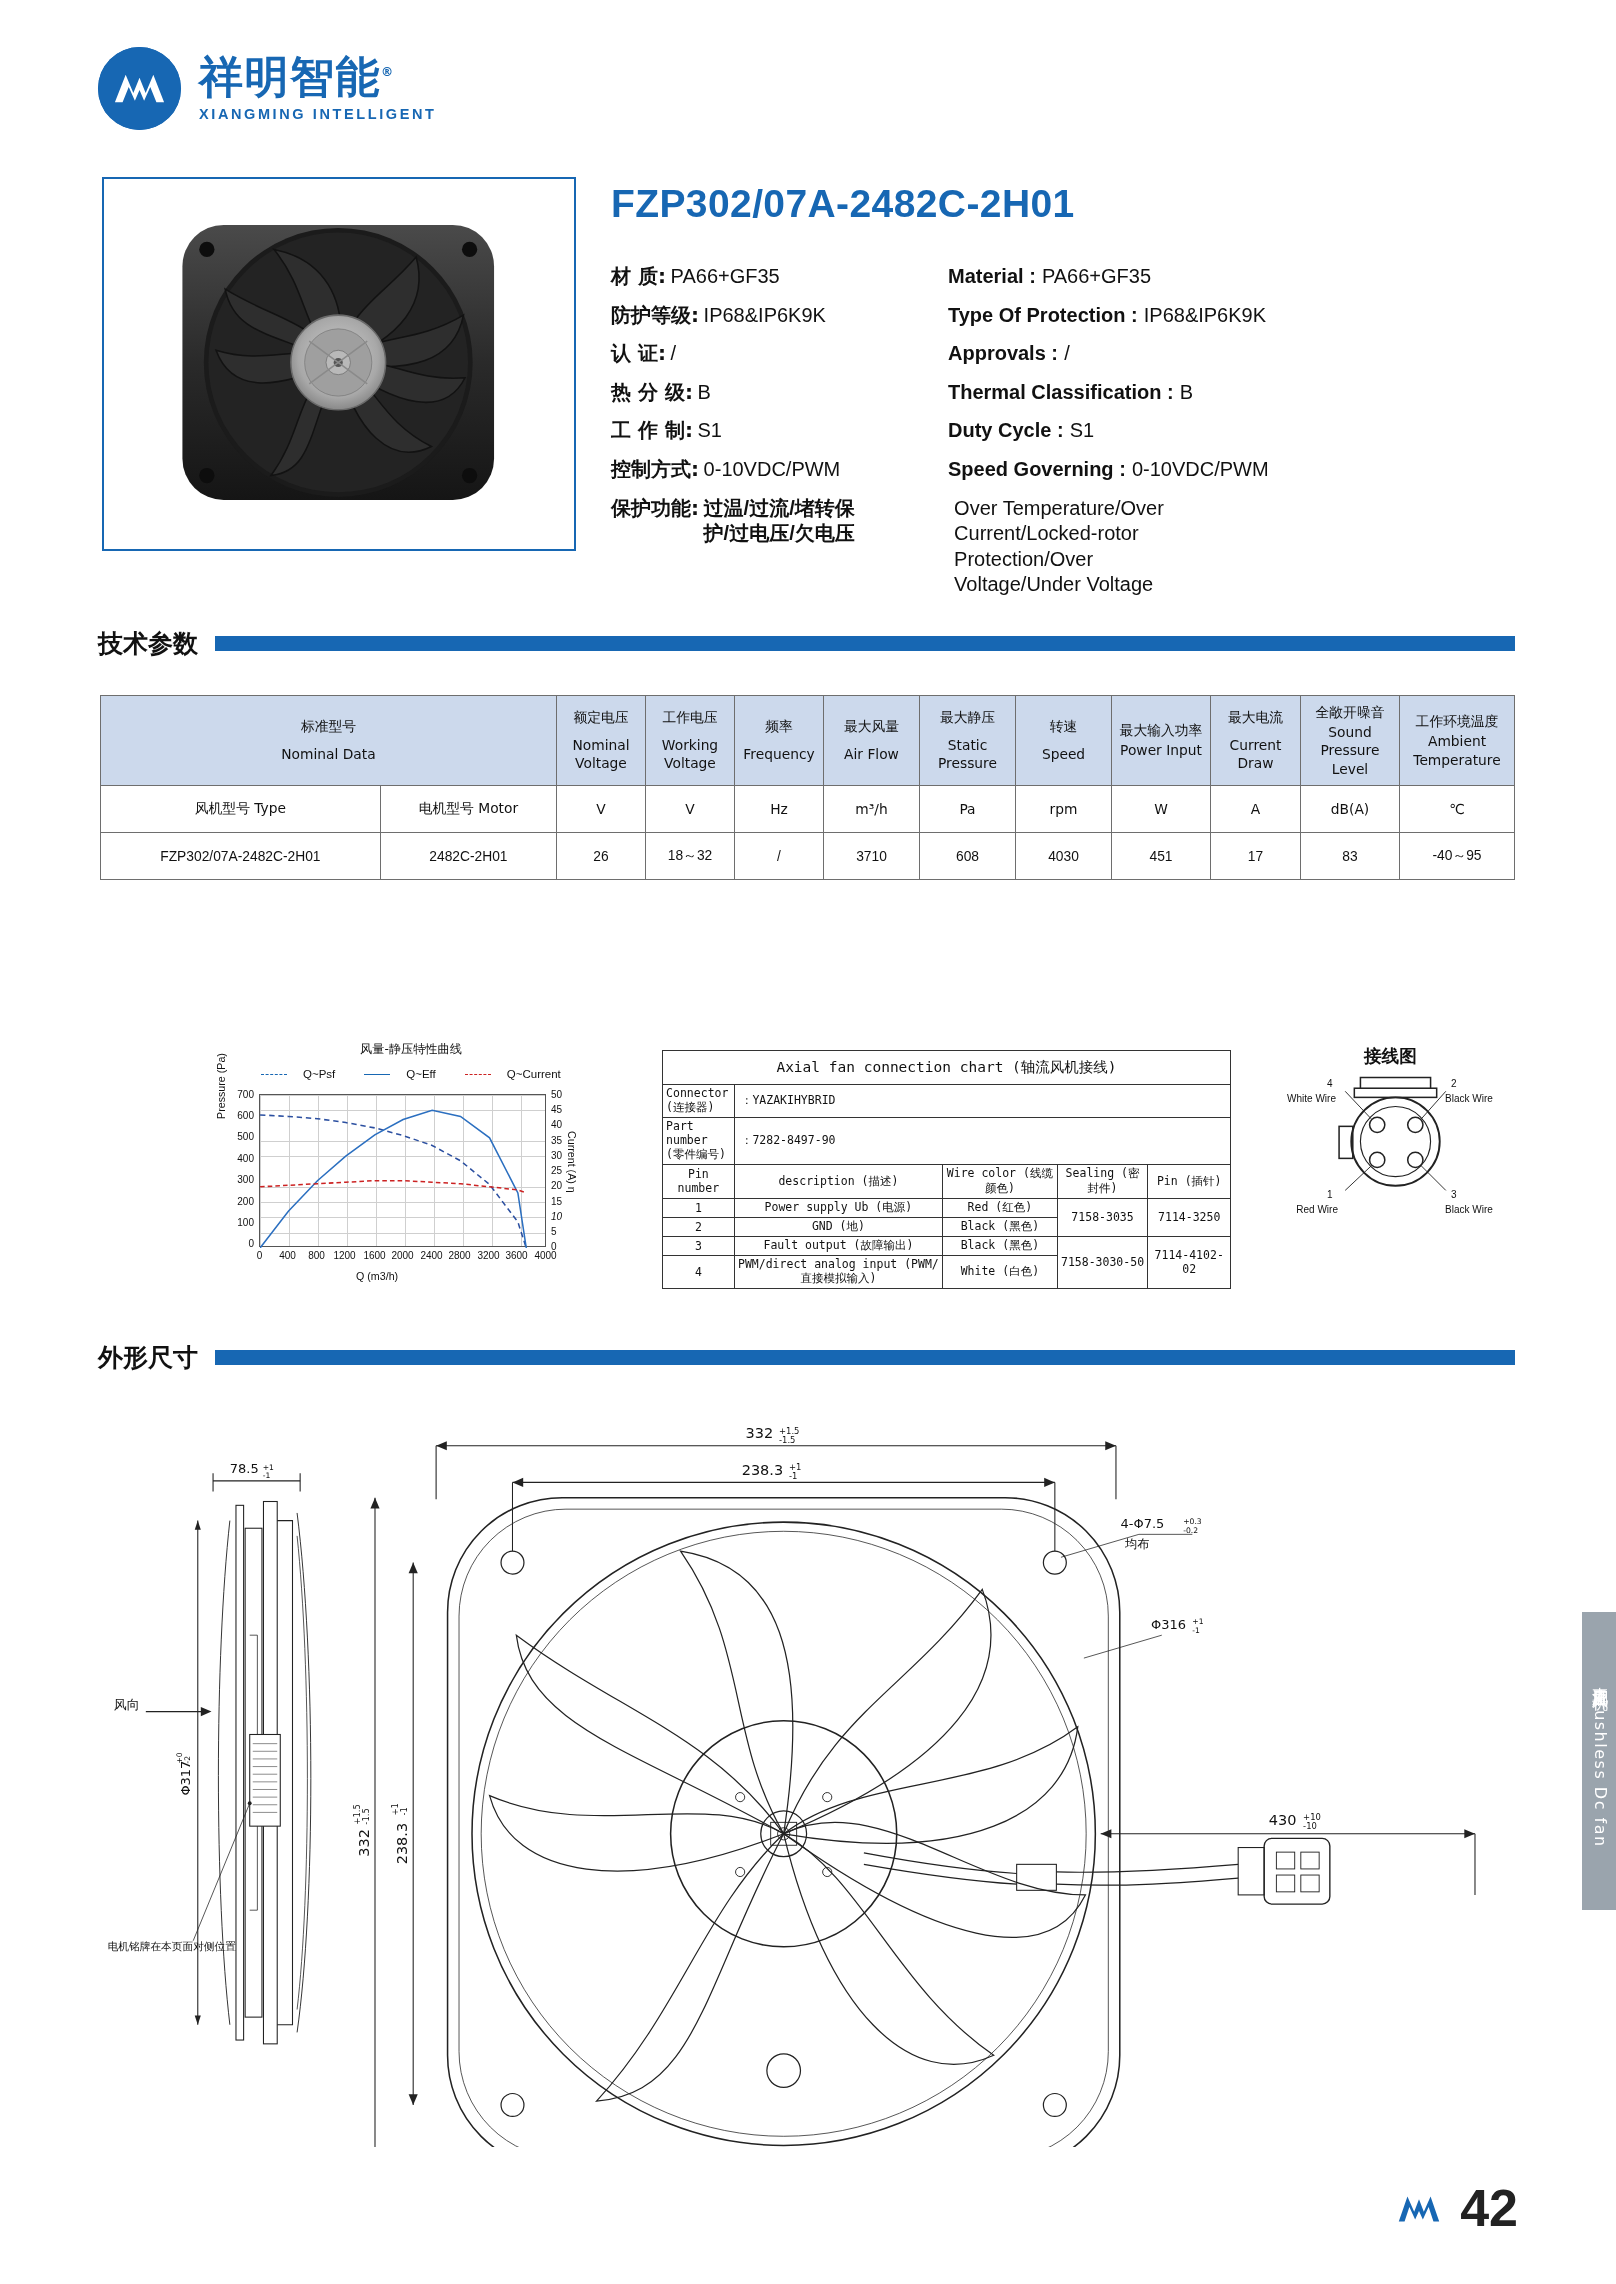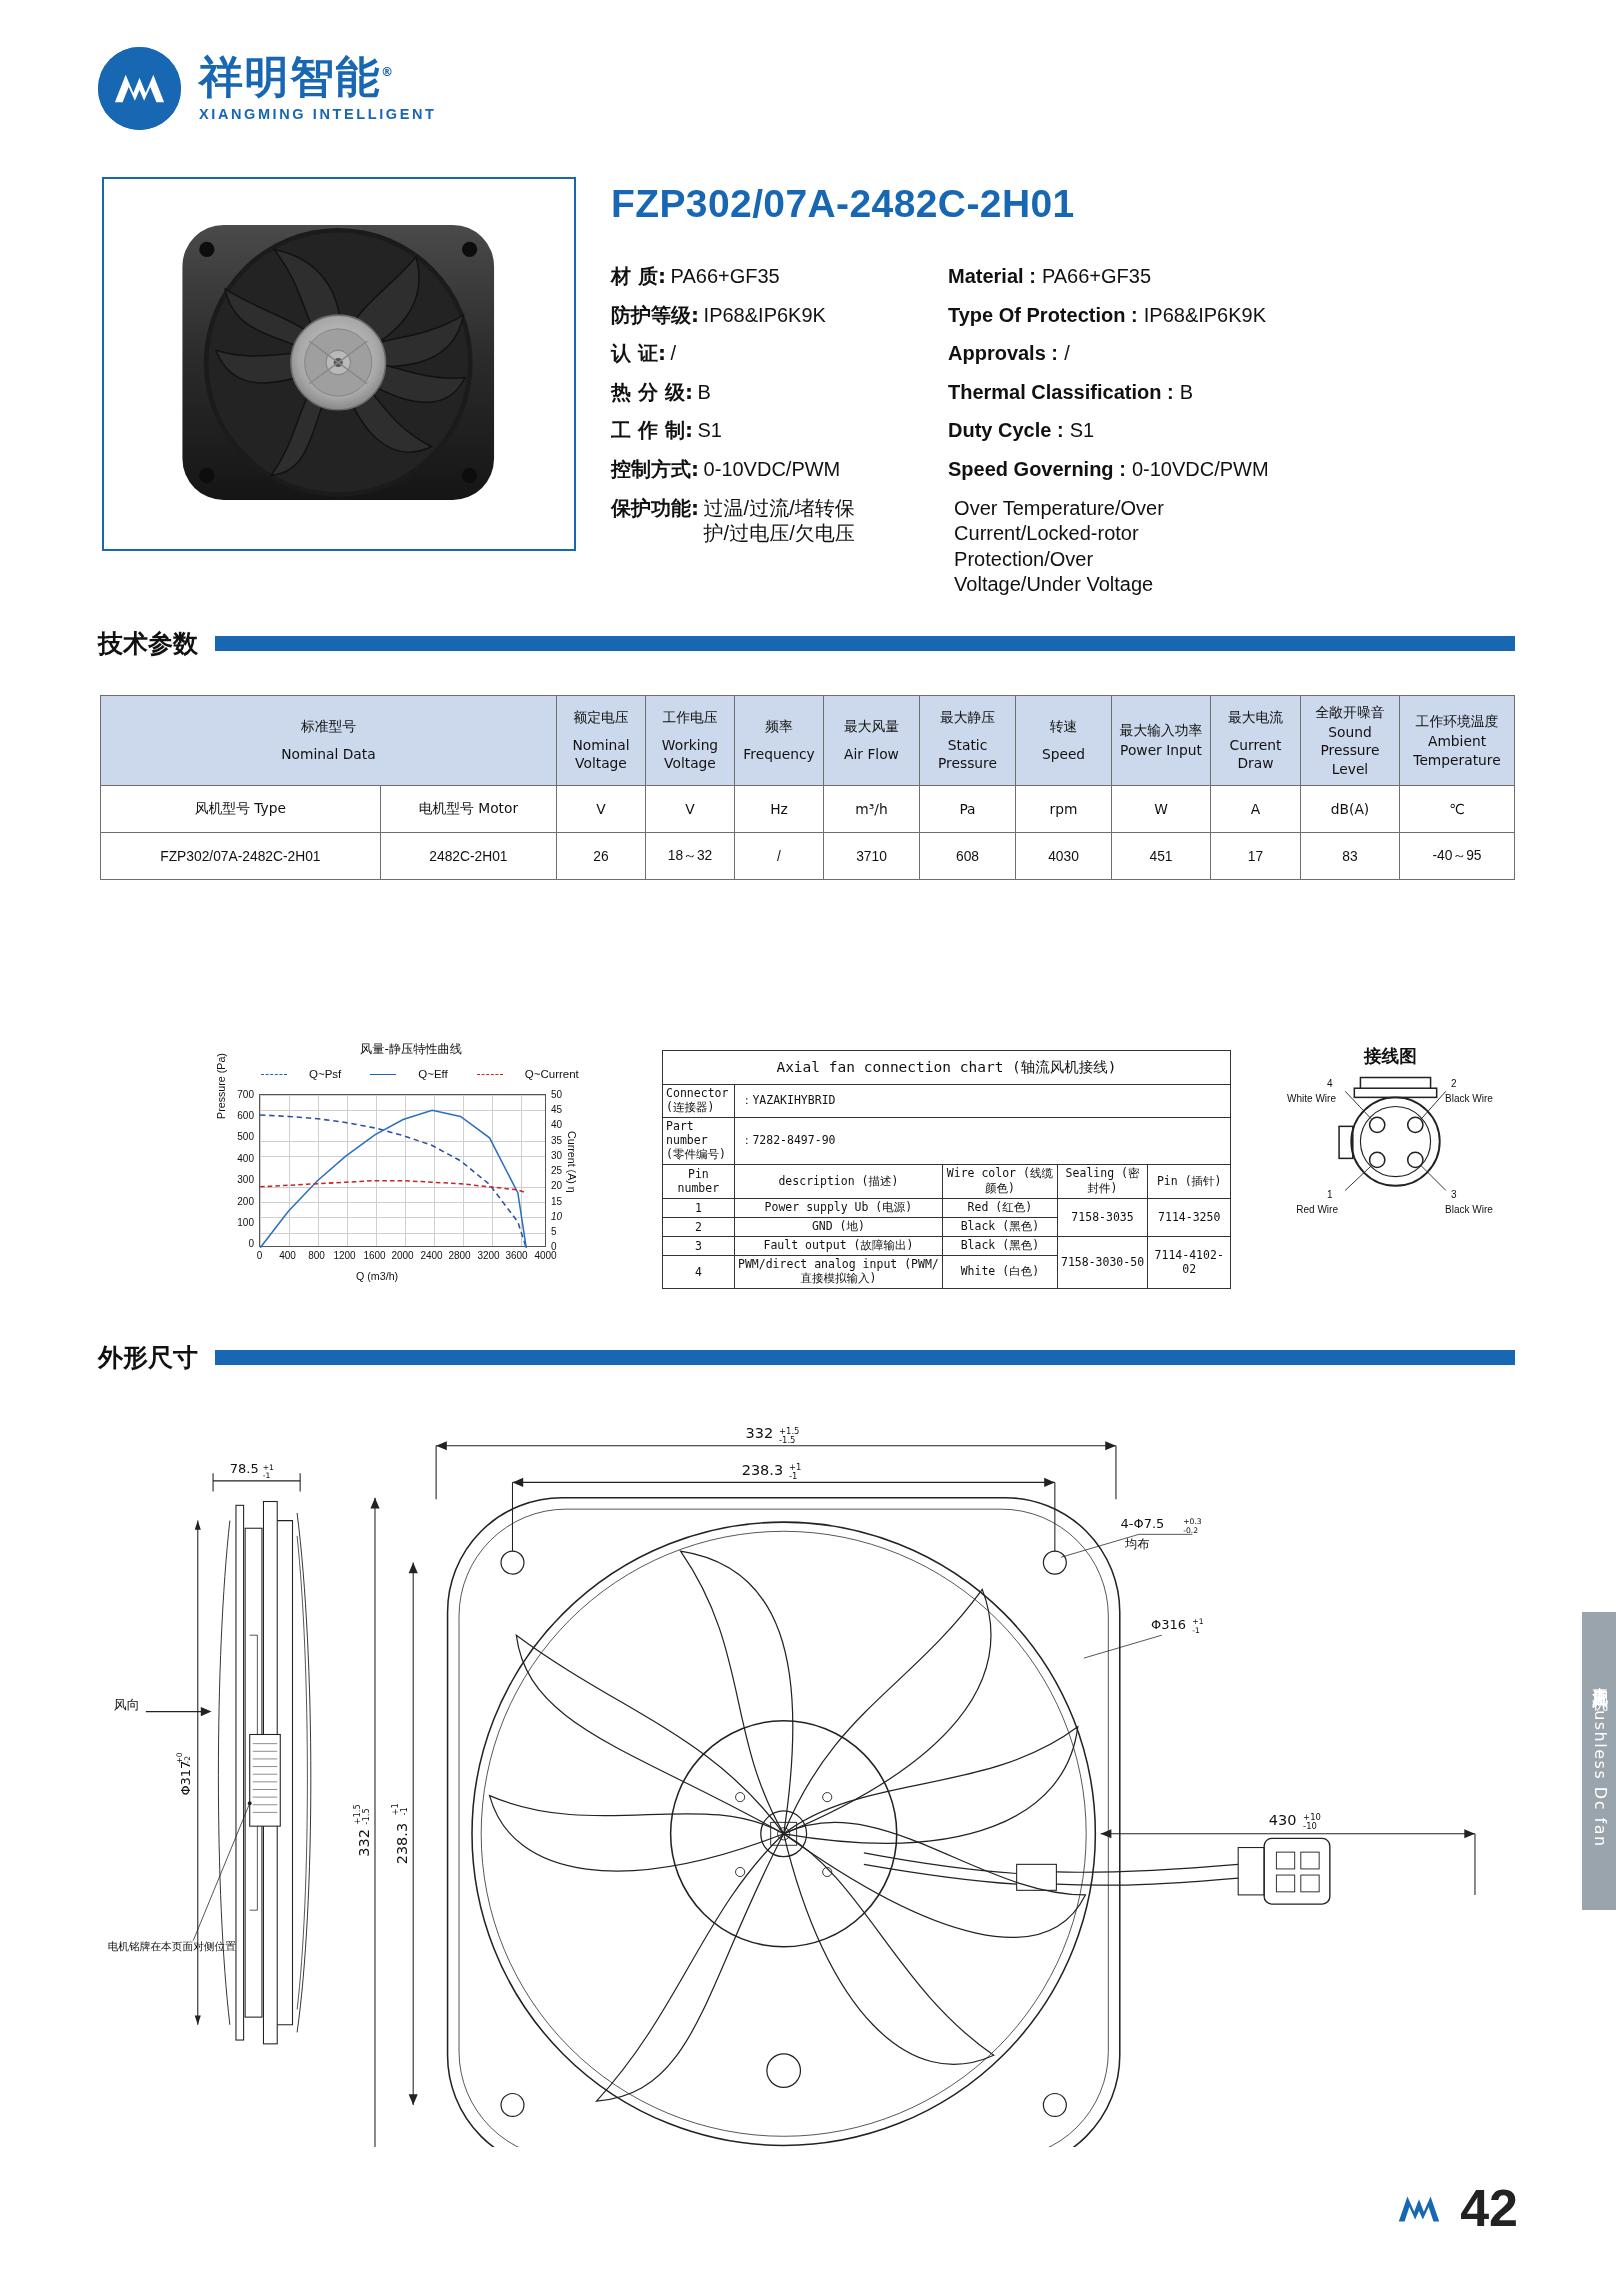--- a/index.html
+++ b/index.html
@@ -30,21 +30,21 @@
   .prod-title { position:absolute; left:611px; top:182px; font-size:39px; font-weight:bold; color:#1767b3; letter-spacing:0.4px; }
 
   
   .spec-cn { position:absolute; left:611px; top:264px; width:321px; }
   .spec-en { position:absolute; left:948px; top:264px; width:520px; }
   .spec-row { display:flex; margin-bottom:13px; font-size:20px; line-height:1.28; }
   .spec-cn .lbl { font-weight:bold; white-space:nowrap; font-family:"DejaVu Sans", sans-serif; }
   .spec-cn .val { font-weight:normal; padding-left:4.6px; }
   .spec-en .lbl { font-weight:bold; white-space:nowrap; }
   .spec-en .val { font-weight:normal; padding-left:6.1px; }
-  .spec-cn .val-multi { font-weight:normal; padding-left:4.6px; max-width:164px; }
+  .spec-cn .val-multi { font-weight:bold; padding-left:4.6px; max-width:164px; }
   .spec-en .val-multi { font-weight:normal; padding-left:6.1px; max-width:275px; }
 
   
   .sec { position:absolute; display:flex; align-items:center; width:1417px; left:98px; }
   .sec .sec-title { font-size:25px; font-weight:bold; color:#111; white-space:nowrap; font-family:"DejaVu Sans", sans-serif;}
   .sec .sec-bar { height:14.5px; background:#1767b3; flex:1; margin-left:17px; }
   #sec-tech { top:627px; }
   #sec-curve { top:986px; }
   #sec-dim { top:1341px; }
 
@@ -54,21 +54,21 @@
   .tbl thead td { background:#ccd9ec; height:90px; line-height:1.35; font-family:"DejaVu Sans", sans-serif;}
   .tbl .row2 td { height:47px; font-family:"DejaVu Sans", sans-serif;}
   .tbl .row3 td { height:47px; }
 
   
   .curve-area { position:absolute; left:100px; top:1039px; width:1417px; height:275px; }
 
   .graph { position:absolute; left:69px; top:0px; width:413px; height:252px; }
   .graph-title { position:absolute; left:191px; top:1.5px; font-size:12.2px; font-family:"DejaVu Sans", sans-serif; }
   .legend { position:absolute; left:92px; top:29px; display:flex; gap:29px; font-size:11.5px; align-items:center; }
-  .legend .item { display:flex; align-items:center; gap:22px; }
+  .legend .item { display:flex; align-items:center; gap:16px; }
   .leg-line { display:inline-block; width:26px; height:0; border-top:1.5px solid #000; }
   .leg-dash { border-top:1.5px dashed #1767b3; }
   .leg-solid { border-top:1.5px solid #1767b3; }
   .leg-red { border-top:1.5px dashed #cc2222; }
   .plot { position:absolute; left:90px; top:55px; width:287px; height:153px; border:0.8px solid #555; background:
       repeating-linear-gradient(to right, #cfcfcf 0 0.8px, transparent 0.8px 29px),
       repeating-linear-gradient(to bottom, #cfcfcf 0 0.8px, transparent 0.8px 15.3px);
   }
   .ylab-left { position:absolute; left:46px; top:80px; transform:rotate(-90deg); transform-origin:left top; font-size:10.7px; }
   .ylab-right { position:absolute; left:397px; top:92px; font-size:10.7px; }

